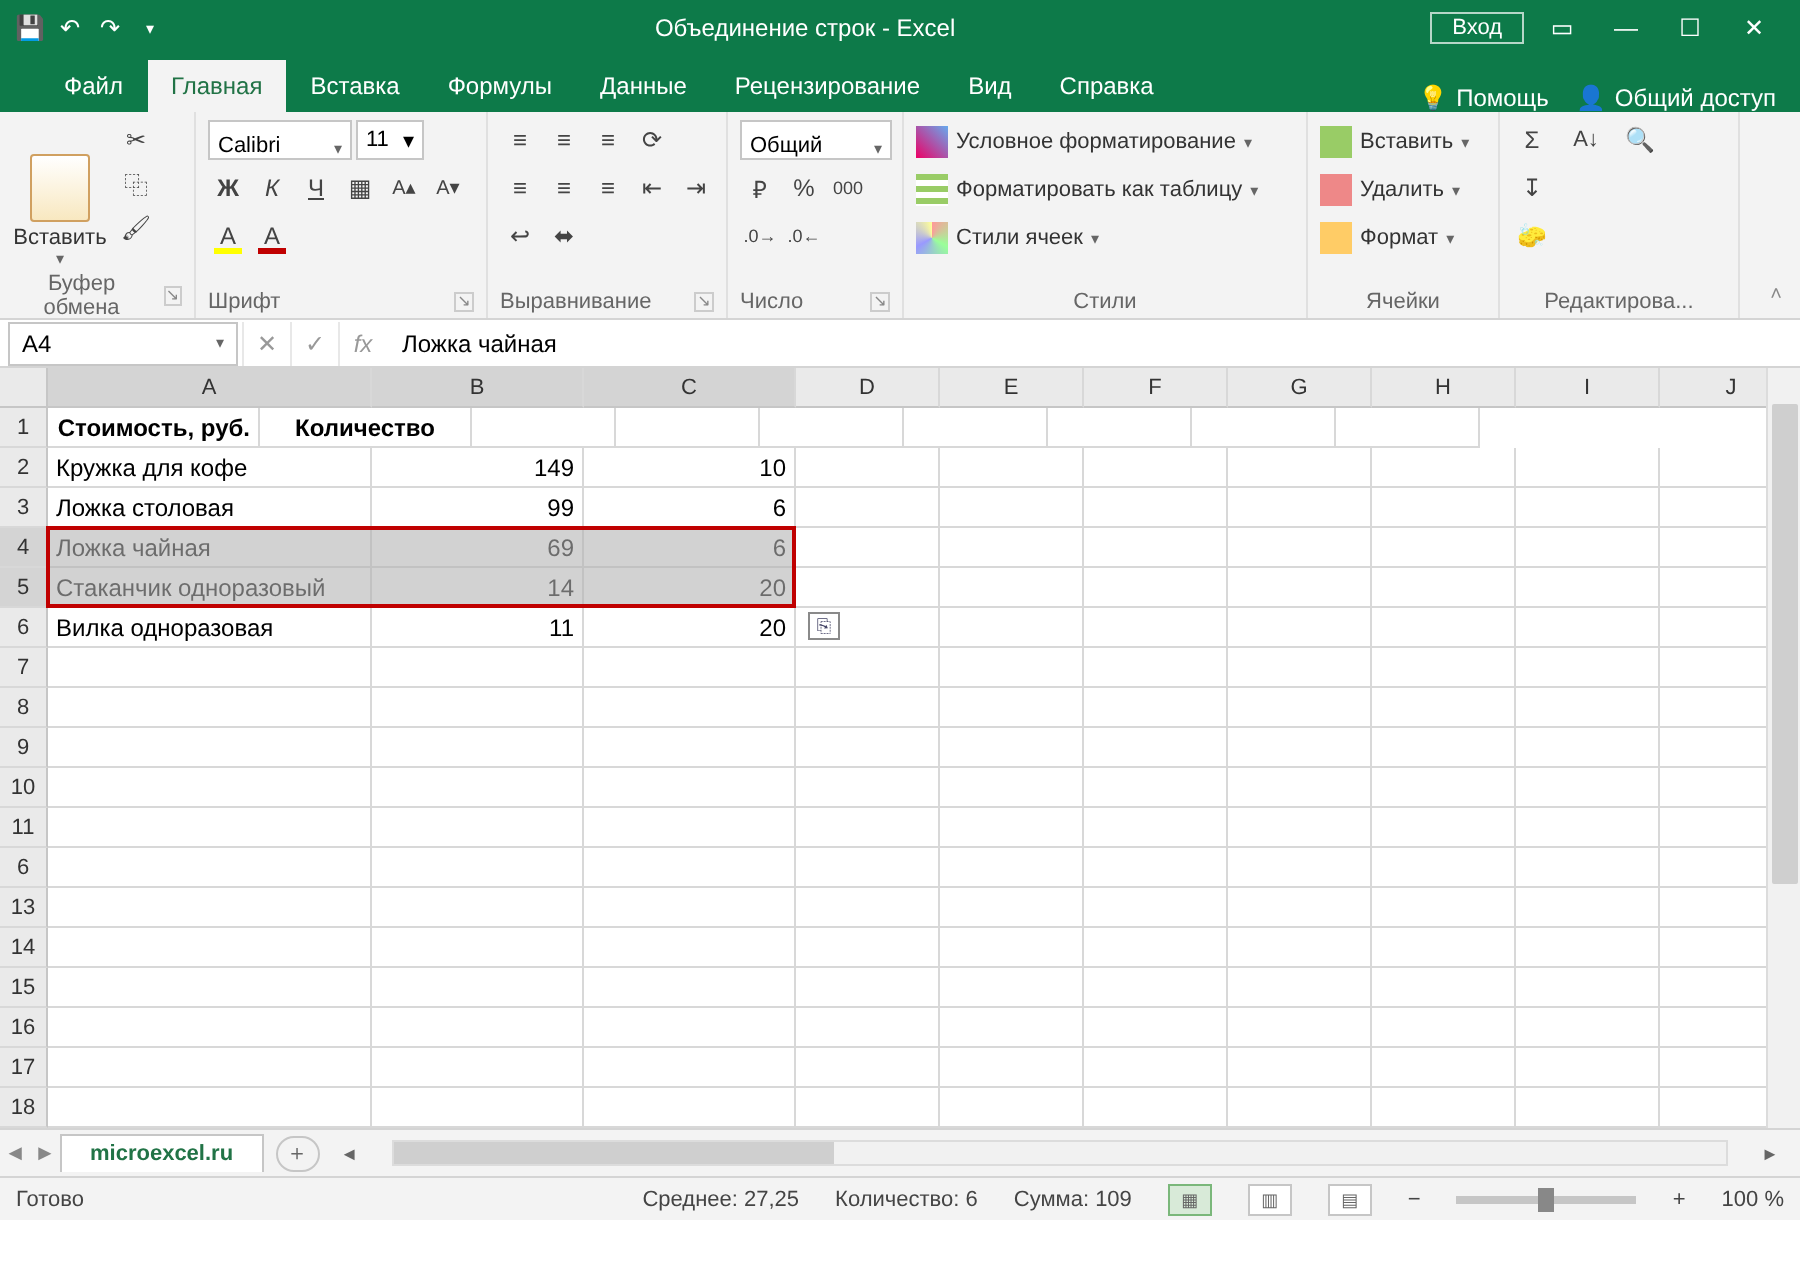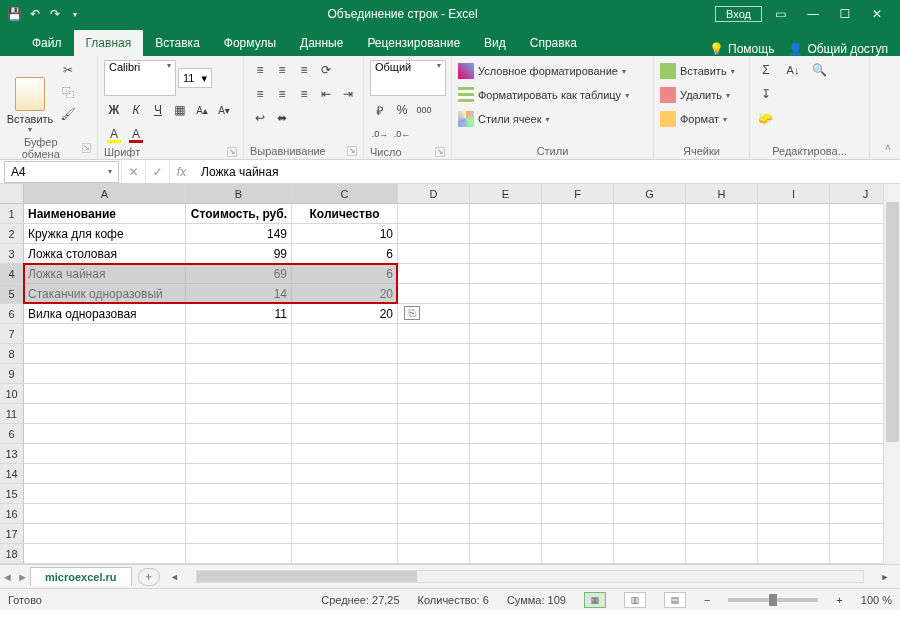--- a/index.html
+++ b/index.html
@@ -21,21 +21,21 @@
 
   .ribbon { height: 104px; background:#f3f3f3; border-bottom:1px solid #d4d4d4; display:flex; position:relative;}
   .ribbon .group { border-right:1px solid #e0e0e0; display:flex; flex-direction:column; justify-content:space-between; padding:4px 6px 2px; }
   .group-body { display:flex; align-items:flex-start; gap:4px; flex:1; }
   .group-label { text-align:center; color:#666; font-size:11px; padding-top:2px; display:flex; align-items:center; justify-content:space-between; gap:6px;}
   .group-label .launcher { font-size:8px; color:#888; border:1px solid #ccc; width:10px; height:10px; display:flex; align-items:center; justify-content:center; line-height:1;}
   .bigbtn { display:flex; flex-direction:column; align-items:center; justify-content:flex-end; width:48px; height:74px; font-size:11px; color:#333;}
   .bigbtn .glyph { width:30px; height:34px; border:1px solid #d0a060; background:linear-gradient(#fff,#f8e8c0); border-radius:2px; margin-bottom:2px;}
   .stackbtn { display:flex; flex-direction:column; gap:2px; }
   .row { display:flex; gap:2px; align-items:center;}
-  .fontname { width:72px; height:36px; border:1px solid #c6c6c6; background:#fff; font-size:11px; padding:0 4px; display:flex; align-items:flex-start; justify-content:space-between;}
+  .fontname { width:72px; height:20px; border:1px solid #c6c6c6; background:#fff; font-size:11px; padding:0 4px; display:flex; align-items:flex-end; justify-content:space-between;}
   .fontname .arr{font-size:8px;color:#666;}
   .fontsize { width:34px; height:20px; border:1px solid #c6c6c6; background:#fff; font-size:11px; padding:0 4px; display:flex; align-items:center; justify-content:space-between;}
   .btns-row { display:flex; gap:2px; }
   .sq { width:20px; height:20px; display:flex; align-items:center; justify-content:center; font-size:12px; color:#444; }
 
   .styles-group .row-item{display:flex; align-items:center; gap:4px; height:22px; font-size:11px; color:#333; white-space:nowrap;}
   .ic16{width:16px;height:16px;display:inline-block;}
 
   .ribbon-collapse { position:absolute; right:4px; bottom:4px; width:16px; height:16px; color:#888; font-size:10px; display:flex;align-items:center;justify-content:center;}
 
@@ -330,21 +330,20 @@
       <div class="rownum">6</div>
       <div class="rownum">13</div>
       <div class="rownum">14</div>
       <div class="rownum">15</div>
       <div class="rownum">16</div>
       <div class="rownum">17</div>
       <div class="rownum">18</div>
     </div>
   <div class="cells" id="cells">
       <div class="cellrow">
-        <div class="cell bold" style="width: 162px;">Наименование</div>
         <div class="cell bold r" style="width: 106px;">Стоимость, руб.</div>
         <div class="cell bold r" style="width: 106px; text-align: center;">Количество</div>
         <div class="cell" style="width: 72px;"></div>
         <div class="cell" style="width: 72px;"></div>
         <div class="cell" style="width: 72px;"></div>
         <div class="cell" style="width: 72px;"></div>
         <div class="cell" style="width: 72px;"></div>
         <div class="cell" style="width: 72px;"></div>
         <div class="cell" style="width: 72px;"></div>
       </div>

